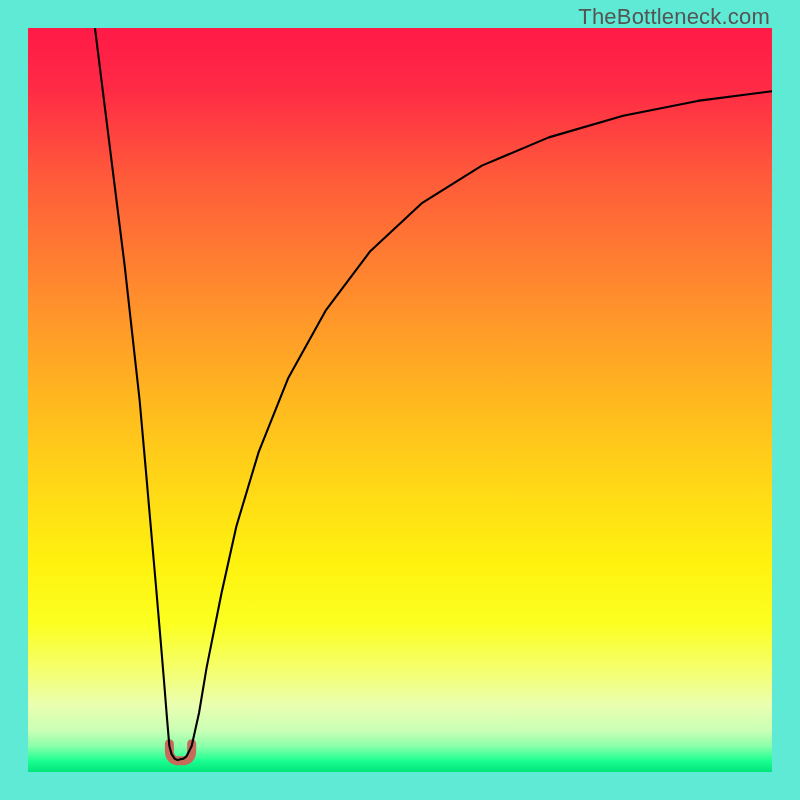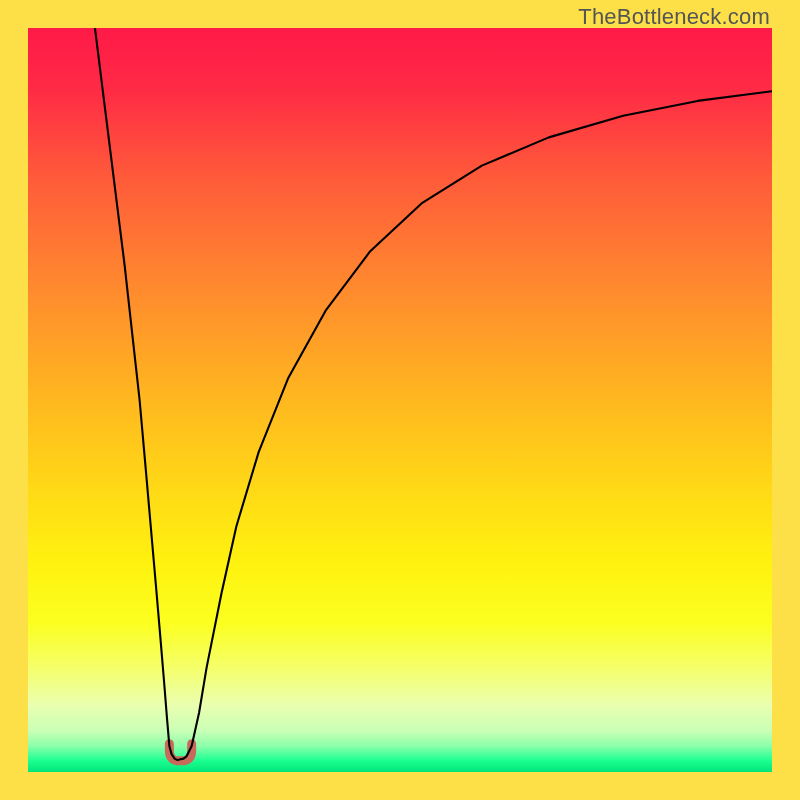--- a/index.html
+++ b/index.html
@@ -7,21 +7,21 @@
     padding: 0;
     width: 800px;
     height: 800px;
     overflow: hidden;
     background: #000;
     font-family: Arial, Helvetica, sans-serif;
   }
   .frame {
     position: absolute;
     inset: 0;
-    background: #fde047;
+    background: #5eead4;
   }
   .plot-area {
     position: absolute;
     
     left: 28px;
     top: 28px;
     width: 744px;
     height: 744px;
     overflow: hidden;
   }

